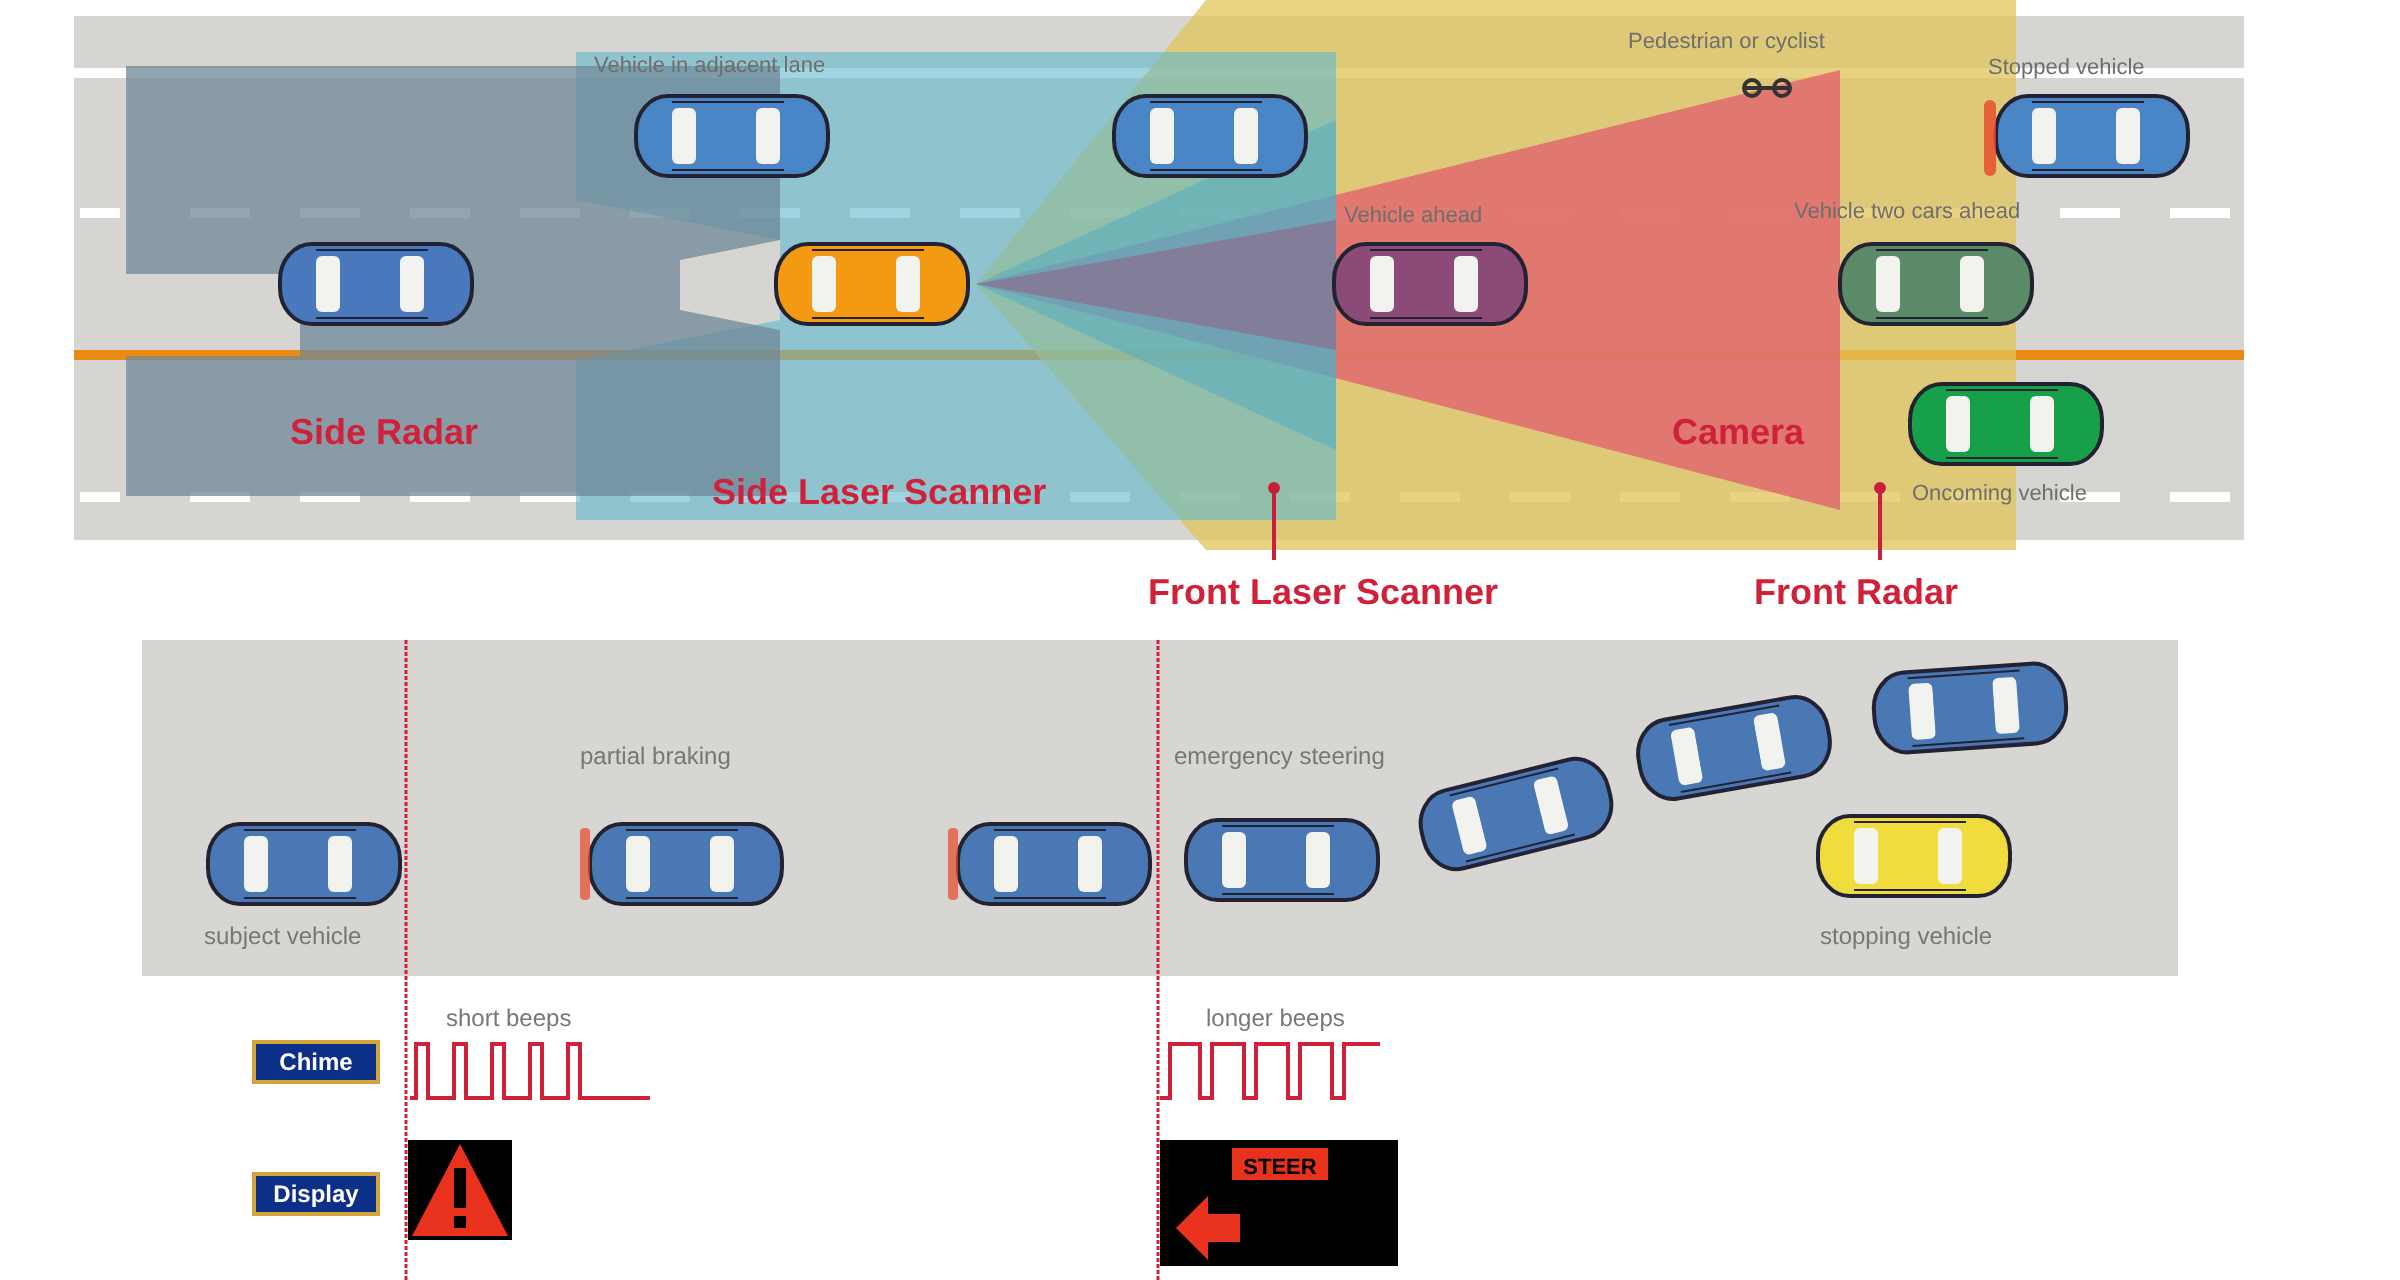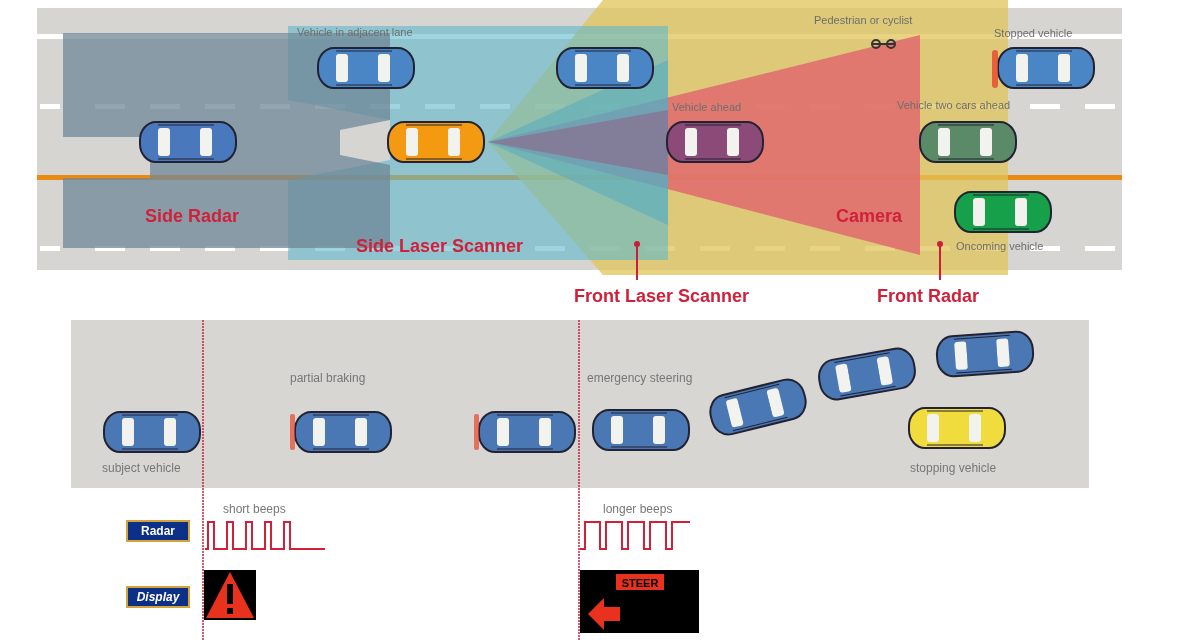--- a/index.html
+++ b/index.html
@@ -177,14 +177,14 @@
     <polygon points="230,572 254,618 206,618" fill="#e8321e"></polygon>
     <rect x="227" y="584" width="6" height="20" fill="#000"></rect>
       <rect x="227" y="608" width="6" height="6" fill="#000"></rect>
     <rect x="580" y="570" width="119" height="63" fill="#000"></rect>
     <rect x="616" y="574" width="48" height="16" fill="#e8321e"></rect>
     <text x="640" y="587" font-size="11" font-weight="bold" text-anchor="middle" fill="#000" font-family="Liberation Sans, sans-serif">STEER</text>
     <polygon points="588,614 604,598 604,607 620,607 620,621 604,621 604,630" fill="#e8321e"></polygon>
   </g>
 </svg>
 
-<div class="tag" style="left:126px;top:520px;">Radar</div>
-<div class="tag" style="left:126px;top:586px;font-style:italic;">Display</div>
+<div class="tag" style="left:126px;top:520px;">Chime</div>
+<div class="tag" style="left:126px;top:586px;">Display</div>
 
 </body></html>

